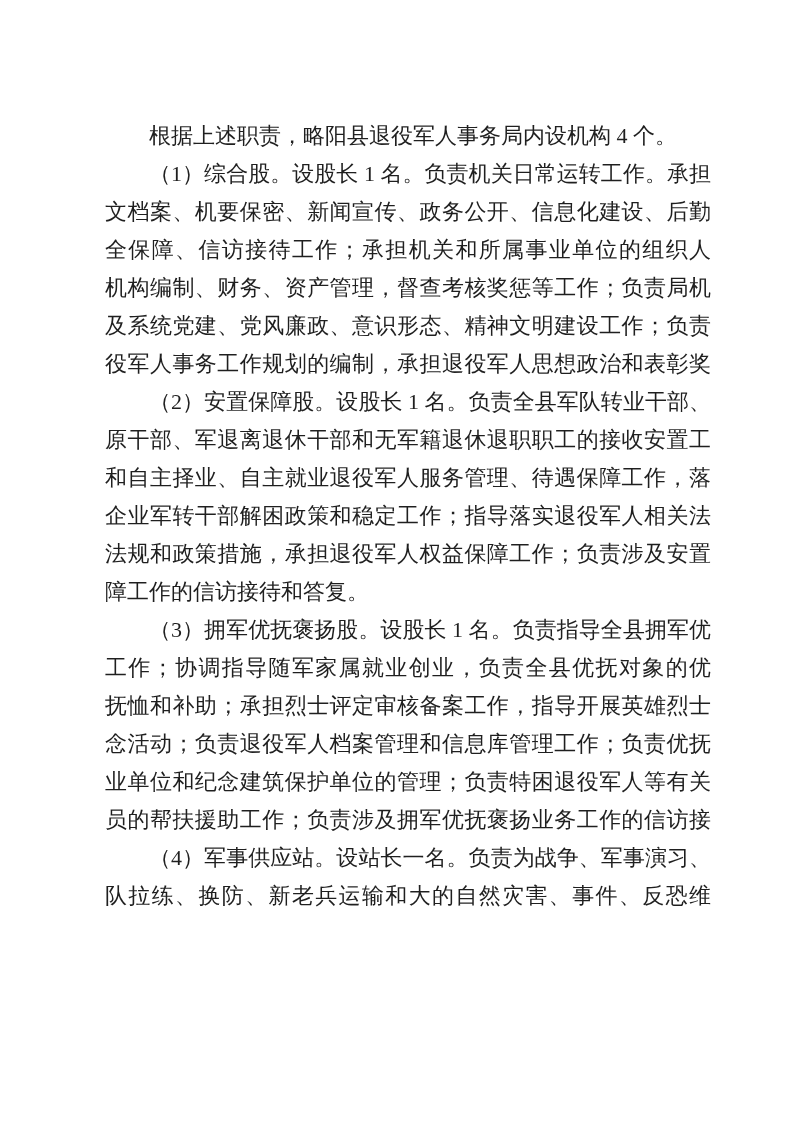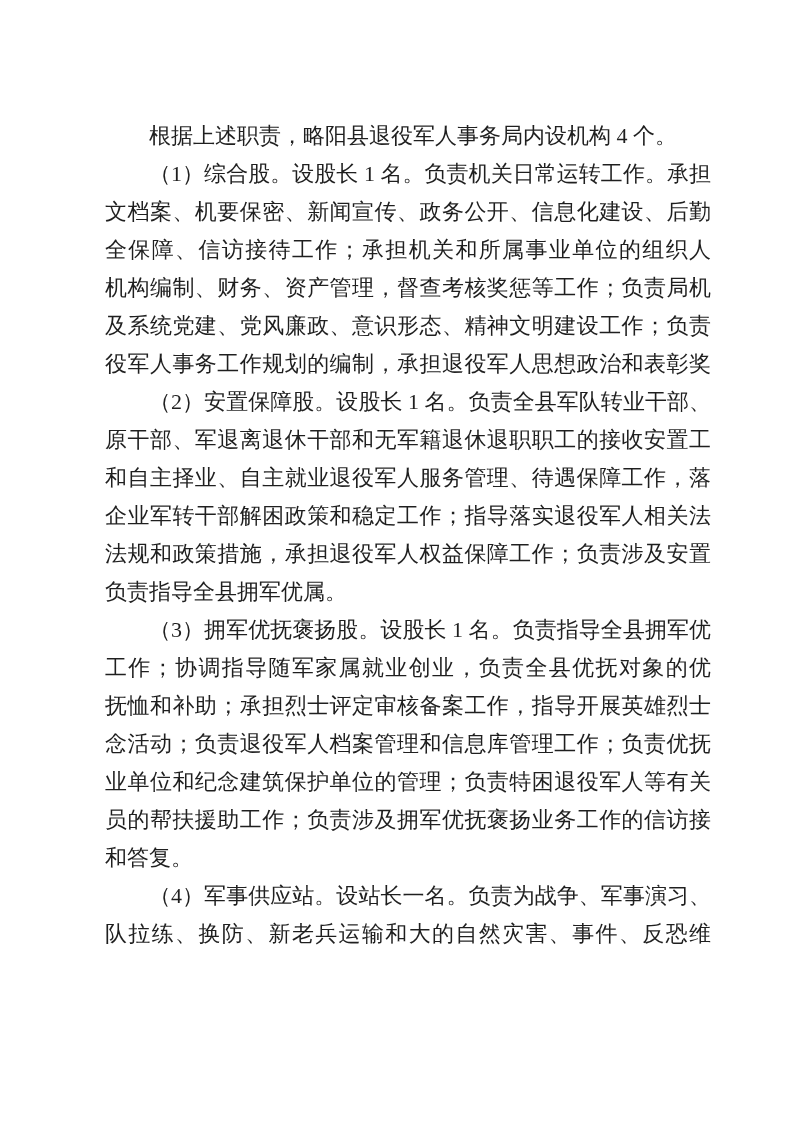--- a/index.html
+++ b/index.html
@@ -54,29 +54,28 @@
         <div class="line full">机构编制、财务、资产管理，督查考核奖惩等工作；负责局机关</div>
         <div class="line full">及系统党建、党风廉政、意识形态、精神文明建设工作；负责退</div>
         <div class="line full">役军人事务工作规划的编制，承担退役军人思想政治和表彰奖励</div>
       </div>
       <div class="paragraph">
         <div class="line first full">（2）安置保障股。设股长 1 名。负责全县军队转业干部、复</div>
         <div class="line full">原干部、军退离退休干部和无军籍退休退职职工的接收安置工作</div>
         <div class="line full">和自主择业、自主就业退役军人服务管理、待遇保障工作，落实</div>
         <div class="line full">企业军转干部解困政策和稳定工作；指导落实退役军人相关法律</div>
         <div class="line full">法规和政策措施，承担退役军人权益保障工作；负责涉及安置保</div>
-        <div class="line">负责指导全县拥军优属。</div>
+        <div class="line">障工作的信访接待和答复。</div>
       </div>
       <div class="paragraph">
         <div class="line first full">（3）拥军优抚褒扬股。设股长 1 名。负责指导全县拥军优属</div>
         <div class="line full">工作；协调指导随军家属就业创业，负责全县优抚对象的优抚、</div>
         <div class="line full">抚恤和补助；承担烈士评定审核备案工作，指导开展英雄烈士纪</div>
         <div class="line full">念活动；负责退役军人档案管理和信息库管理工作；负责优抚事</div>
         <div class="line full">业单位和纪念建筑保护单位的管理；负责特困退役军人等有关人</div>
         <div class="line full">员的帮扶援助工作；负责涉及拥军优抚褒扬业务工作的信访接待</div>
-        <div class="line">和答复。</div>
       </div>
       <div class="paragraph">
         <div class="line first full">（4）军事供应站。设站长一名。负责为战争、军事演习、部</div>
         <div class="line full">队拉练、换防、新老兵运输和大的自然灾害、事件、反恐维稳、</div>
       </div>
     </div>
 </div>
 
 </body></html>

